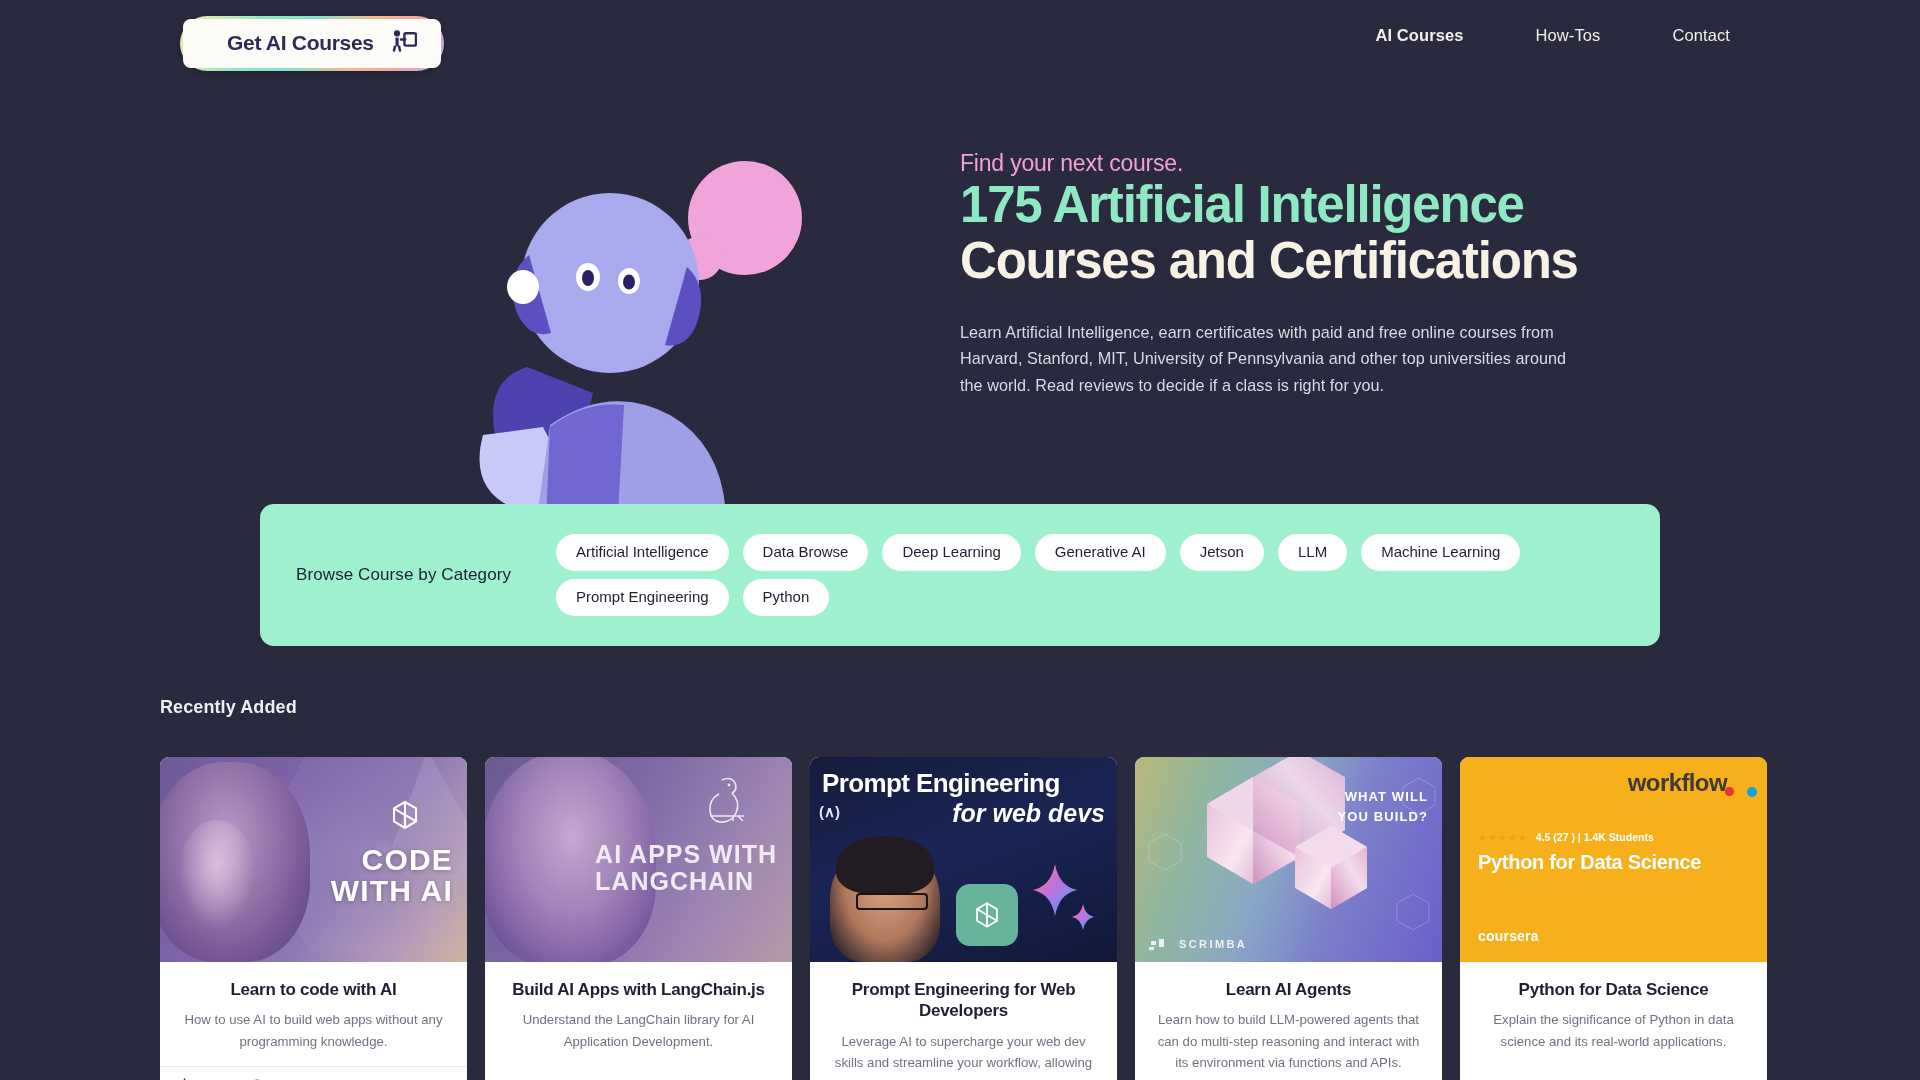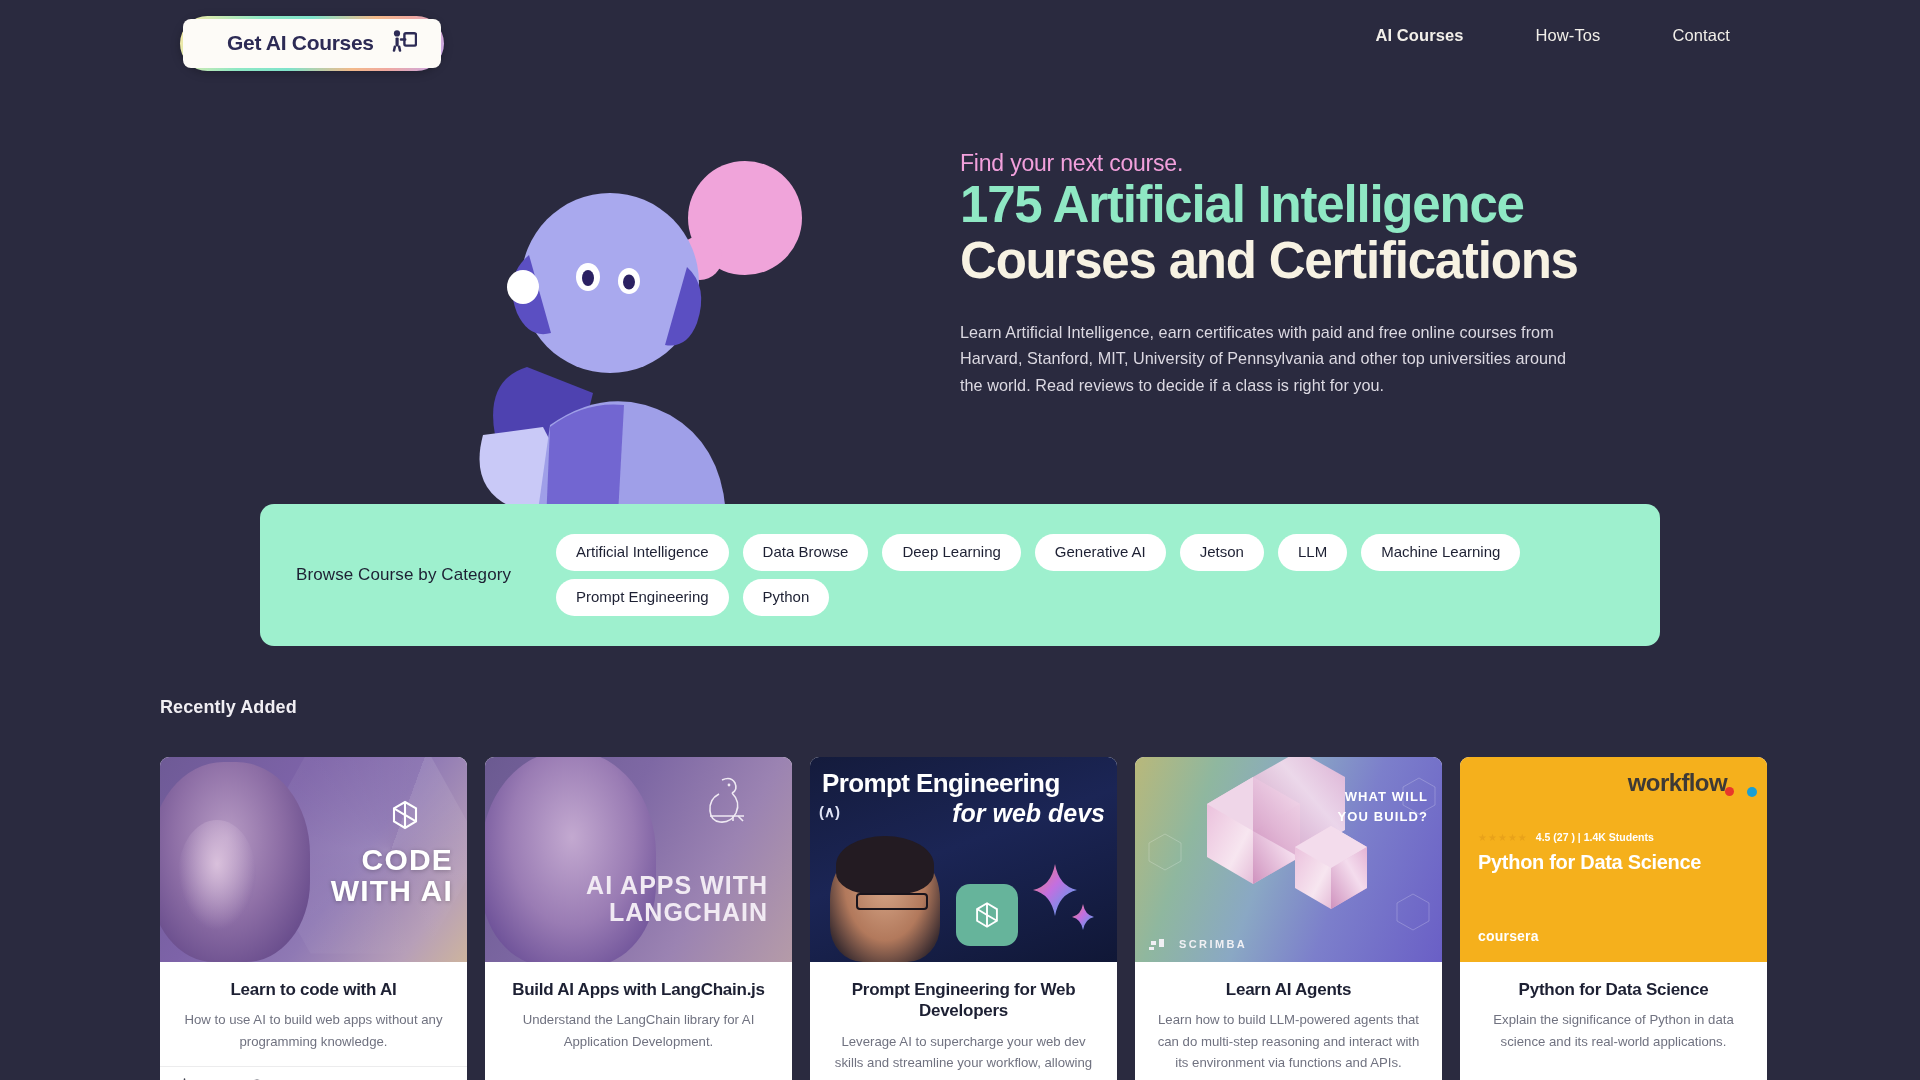--- a/index.html
+++ b/index.html
@@ -138,23 +138,23 @@
   .th1 .oai { position:absolute; right:42px; top:38px; }
 
   
   .th2 { background: linear-gradient(120deg,#6b5a91 0%,#7e68a4 40%,#9b83b2 70%,#b59ba8 100%); }
   .th2 .face {
     position:absolute; left:-4px; top:-6px; width:175px; height:215px;
     background: radial-gradient(ellipse at 52% 40%, #c3a9d0 0%, #9a7cb4 48%, #70549a 80%);
     border-radius: 48% 48% 38% 38%;
   }
   .th2 .bigtext {
-    position:absolute; right:24px; top:84px; text-align:right;
+    position:absolute; right:15px; top:84px; 
     color:#f1eaf3; font-size:25px; font-weight:800; line-height:1.08;
-    letter-spacing:1px; font-family:"Liberation Sans Narrow","Liberation Sans",sans-serif;margin-top:31px;
+    letter-spacing:1px; font-family:"Liberation Sans Narrow","Liberation Sans",sans-serif;
   }
   .th2 .bird { position:absolute; right:40px; top:16px; }
 
   
   .th3 { background: linear-gradient(160deg,#141b3c 0%,#1b2555 45%,#101736 100%); }
   .th3 .t1 { position:absolute; left:12px; top:11px; color:#fff; font-size:26px; font-weight:800; letter-spacing:-0.6px; }
   .th3 .t2 { position:absolute; right:12px; top:42px; color:#fff; font-size:25px; font-style:italic; font-weight:600; }
   .th3 .anth { position:absolute; left:9px; top:46px; color:#dfe3f5; font-size:15px; font-weight:600; }
   .th3 .person {
     position:absolute; left:20px; bottom:0; width:110px; height:120px;

